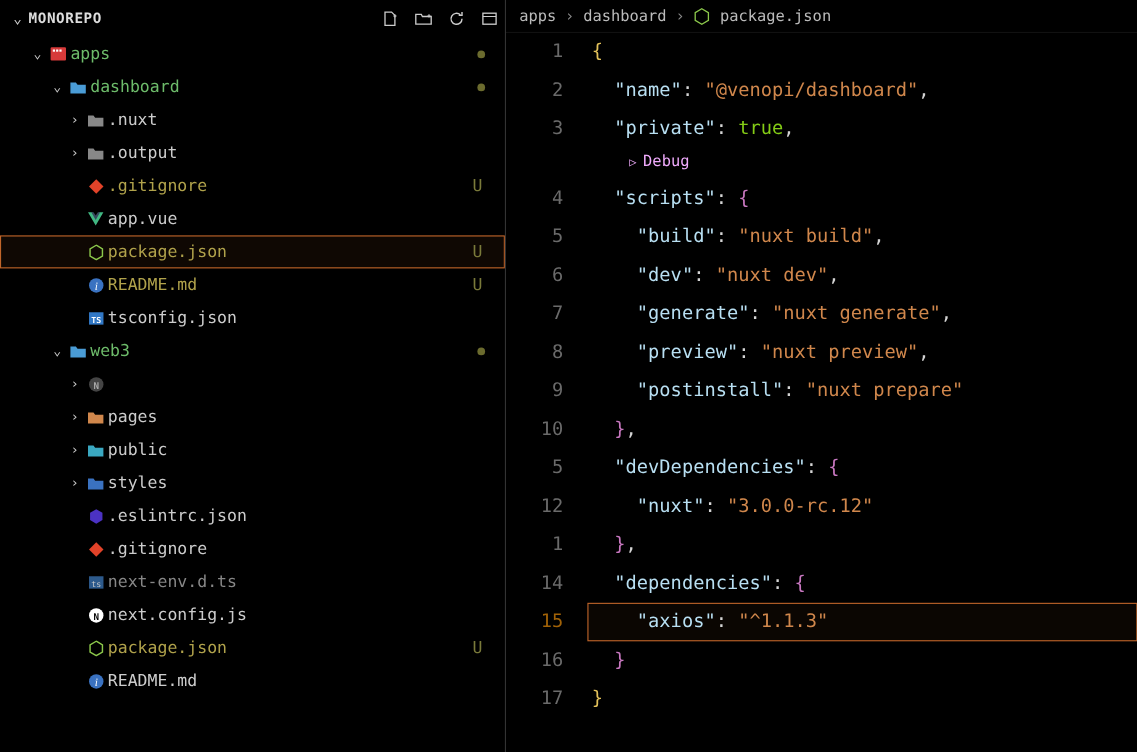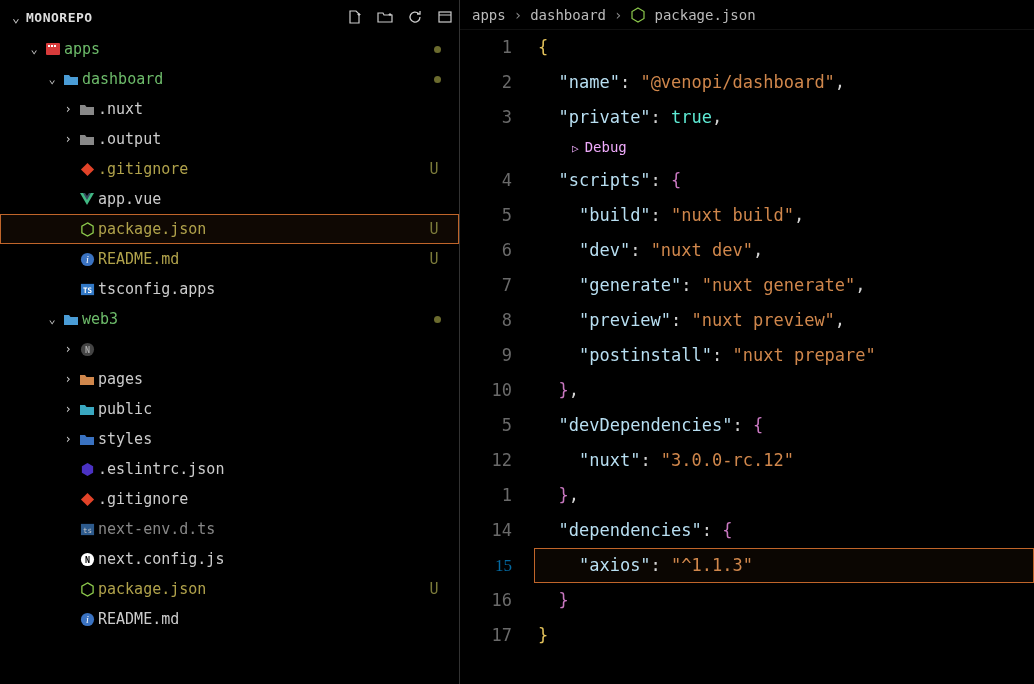--- a/index.html
+++ b/index.html
@@ -115,21 +115,21 @@
       font-size: 17px;
       line-height: 35px;
     }
     .gutter {
       width: 74px;
       text-align: right;
       padding-right: 22px;
       color: #6a6a6a;
     }
     .gutter div { height: 35px; }
-    .gutter .cur { color: #0369a1; font-family: Liberation Serif, serif; }
+    .gutter .cur { color: #a16207; }
 
     .code {
       flex: 1;
       position: relative;
     }
     .code-line {
       height: 35px;
       white-space: pre;
       padding-left: 4px;
       position: relative;
@@ -145,21 +145,21 @@
       color: #f0abfc;
       padding-left: 38px;
       font-size: 14px;
     }
     .hint .tri { font-size: 11px; margin-right: 6px; }
 
     .t-brace { color: #e2c15a; }
     .t-brace2 { color: #c978c1; }
     .t-key { color: #b8dff2; }
     .t-str { color: #d0874c; }
-    .t-bool { color: #5eead4; }
+    .t-bool { color: #84cc16; }
     .t-punc { color: #d4d4d4; }
   </style>
 </head>
 <body>
 
 <div class="sidebar">
   <div class="sidebar-header">
     <span class="chev">⌄</span>
     <span class="title">MONOREPO</span>
     <span class="actions">
@@ -272,21 +272,21 @@
         <span class="status">U</span>
       </div>
       <div class="row ind-3">
         <span class="arrow"></span>
         <span class="icon">
           <svg width="15" height="15" viewBox="0 0 16 16">
             <rect x="1" y="2" width="14" height="12" fill="#3178c6"></rect>
             <text x="8" y="12" text-anchor="middle" fill="#fff" font-size="8" font-weight="bold">TS</text>
           </svg>
         </span>
-        <span class="label">tsconfig.apps</span>
+        <span class="label">tsconfig.json</span>
       </div>
       <div class="row ind-2">
         <span class="arrow">⌄</span>
         <span class="icon">
           <svg width="16" height="13" viewBox="0 0 16 13">
             <path d="M1 2h5l1.5 2H15v8H1z" fill="#4a9cd6"></path>
           </svg>
         </span>
         <span class="label green">web3</span>
         <span class="dot"></span>

